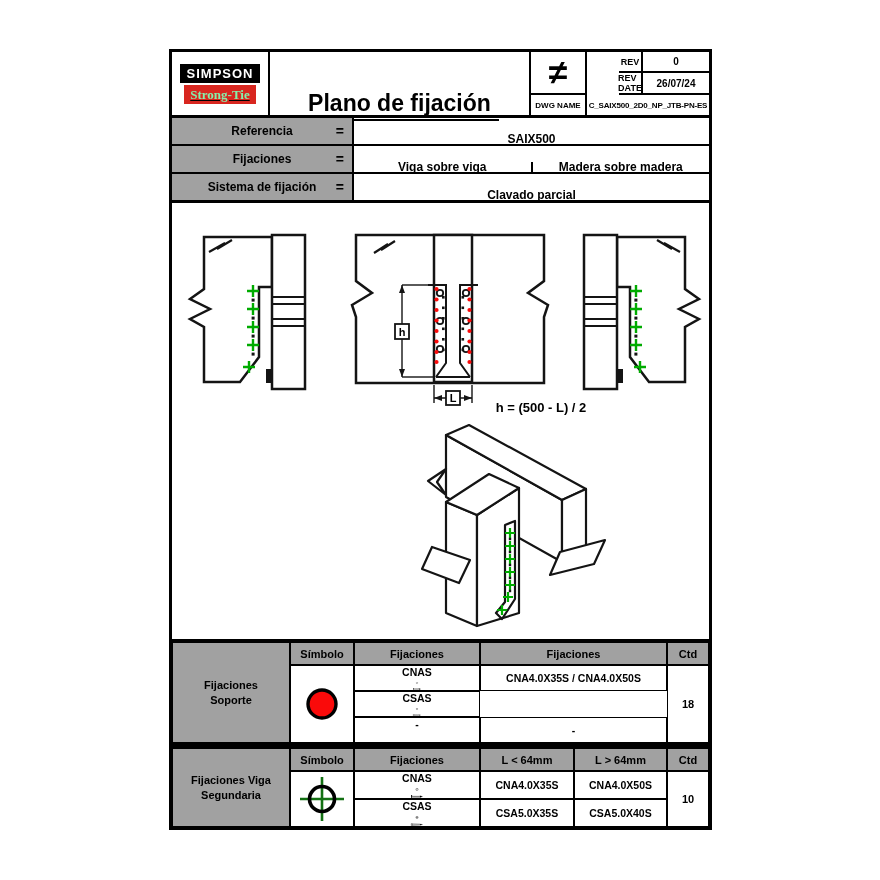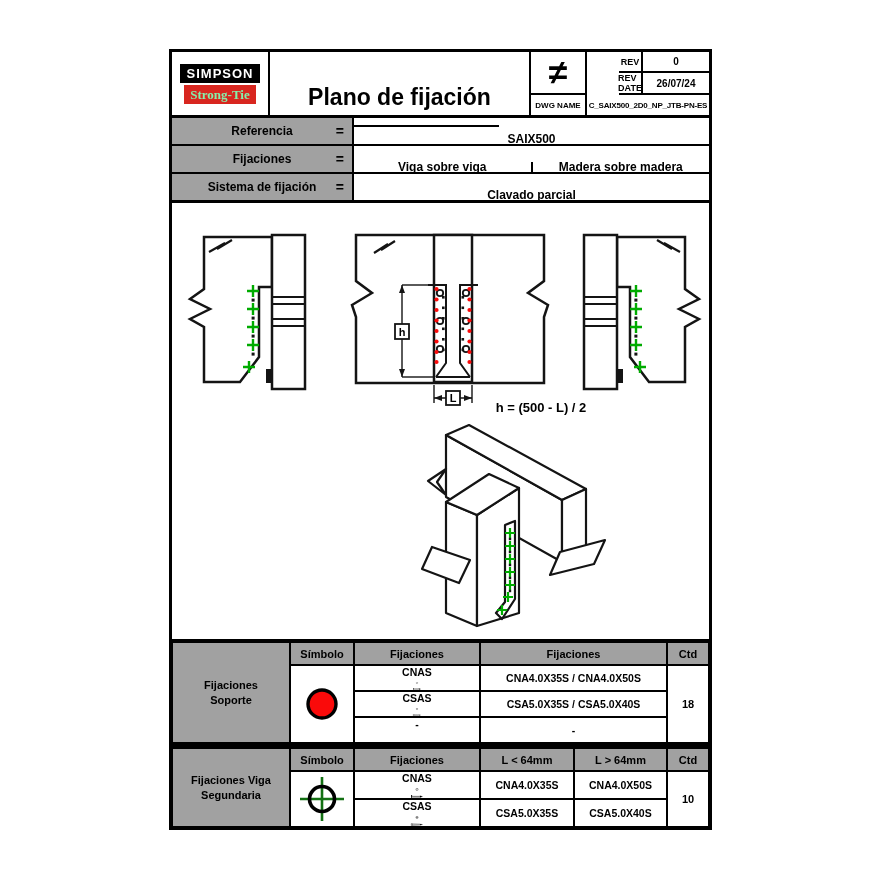--- a/index.html
+++ b/index.html
@@ -4,27 +4,27 @@
 <style>
   html,body{margin:0;padding:0;background:#fff;}
   #canvas{position:relative;width:880px;height:880px;background:#fff;
           font-family:"Liberation Sans",sans-serif;color:#000;}
   #sheet{position:absolute;left:169px;top:49px;width:543px;height:781px;
          border:3px solid #000;background:#fff;box-sizing:border-box;
          display:flex;flex-direction:column;}
   
   .title-block{height:63px;display:flex;border-bottom:3px solid #000;flex:0 0 auto;}
   .logo-cell{width:96px;border-right:2px solid #000;display:flex;flex-direction:column;
-             align-items:center;justify-content:center;gap:2px;padding:3px 0;}
+             align-items:center;justify-content:center;gap:2px;padding:3px 0;text-decoration:underline;}
   .logo-top{background:#000;color:#fff;font-weight:700;font-size:13px;letter-spacing:1px;
             padding:3px 7px;line-height:1;}
   .logo-bottom{background:var(--brand_red,#d8261f);color:#86efac;font-weight:700;font-size:13px;
             font-family:"Liberation Serif",serif;padding:3px 6px;line-height:1;}
   .title-cell{flex:1;display:flex;align-items:center;justify-content:center;}
-  .sheet-title{font-size:23px;font-weight:700;border-bottom:2.5px solid #000;padding:0 8px 14px;margin-top:44px;}
+  .sheet-title{font-size:23px;font-weight:700;border-bottom:2.5px solid #000;padding:0 8px 2px;margin-top:44px;}
   .meta-cell{width:178px;border-left:2px solid #000;display:grid;
              grid-template-columns:56px 56px 1fr;grid-template-rows:1fr 1fr 20px;}
   .neq-cell{grid-row:1/3;grid-column:1;display:flex;align-items:center;justify-content:center;
             font-size:34px;font-weight:700;border-right:2px solid #000;border-bottom:2px solid #000;}
   .m-lab{display:flex;align-items:center;justify-content:center;font-size:9px;font-weight:700;
          border-right:2px solid #000;border-bottom:2px solid #000;margin-left:32px;}
   .m-val{display:flex;align-items:center;justify-content:center;font-size:10px;font-weight:700;
          border-bottom:2px solid #000;}
   .dwg-lab{grid-row:3;grid-column:1;display:flex;align-items:center;justify-content:center;
            font-size:8px;font-weight:700;border-right:2px solid #000;}
@@ -324,21 +324,20 @@
 
       <div class="cell fixcell" style="grid-row:3;grid-column:3">
         <span>CSAS</span>
         <svg width="14" height="14" viewBox="0 0 14 14">
             <use href="#screw-head"></use>
           </svg>
         <svg width="60" height="16" viewBox="0 0 60 16">
             <use href="#screw-side"></use>
           </svg>
       </div>
-      <div class="cell" style="grid-row:3;grid-column:4">CSA5.0X35S / CSA5.0X40S</div>
 
       <div class="cell fixcell" style="grid-row:4;grid-column:3">-</div>
       <div class="cell" style="grid-row:4;grid-column:4">-</div>
 
       <div class="cell qty" style="grid-row:2/5;grid-column:5">18</div>
     </div>
 
     <div class="fix-table t2">
       <div class="cell rowlabel" style="grid-row:1/4;grid-column:1">Fijaciones Viga Segundaria</div>
       <div class="cell hdr">Símbolo</div>

